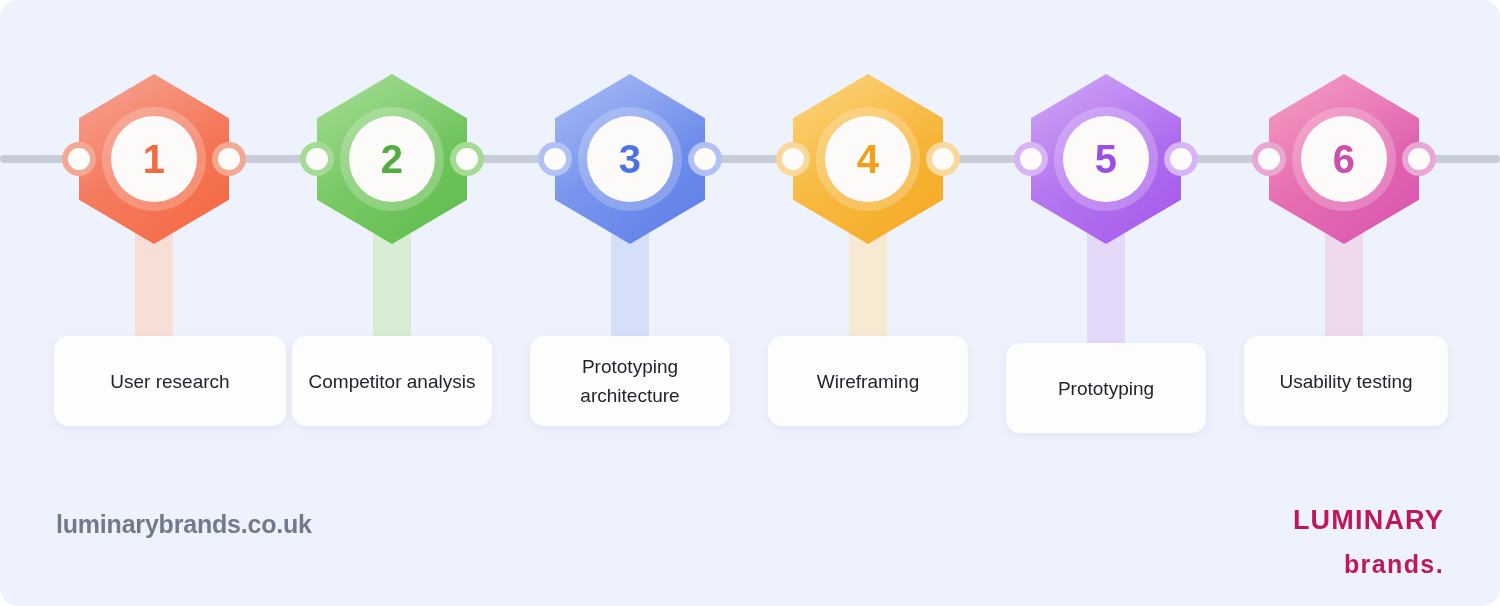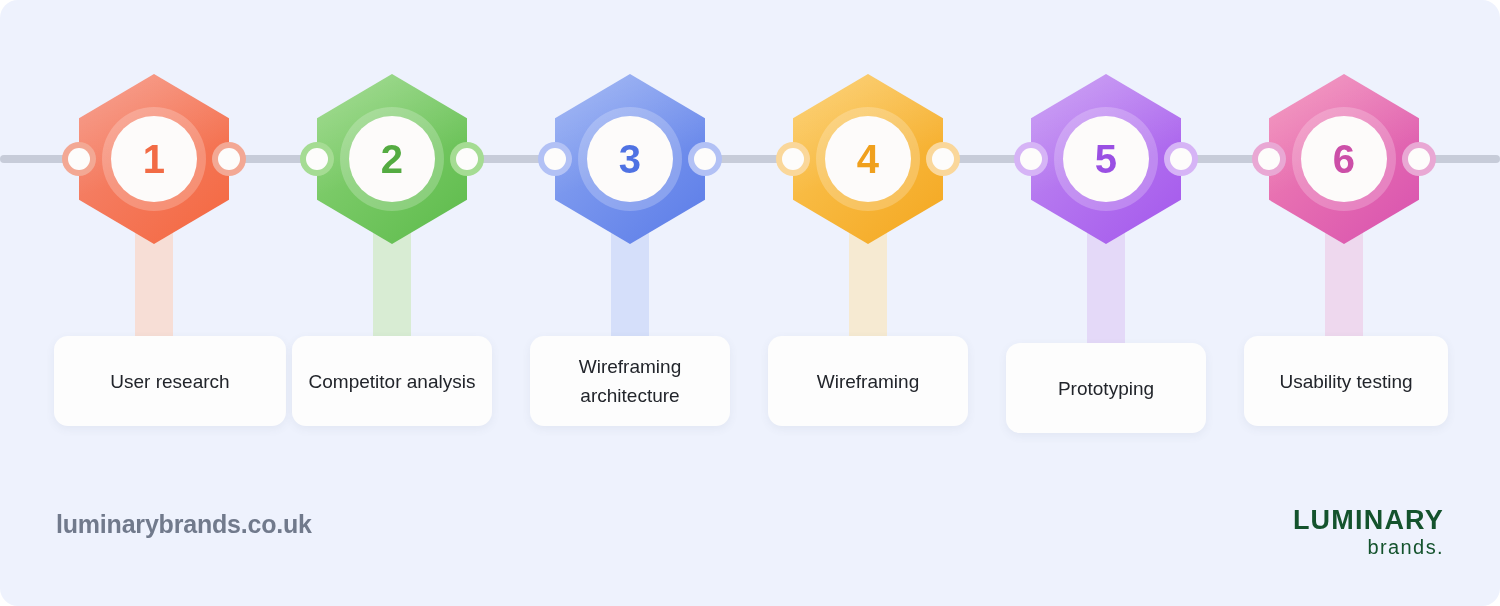--- a/index.html
+++ b/index.html
@@ -170,36 +170,36 @@
     font-weight: 700;
     color: #717a8c;
     letter-spacing: -0.2px;
   }
 
   .logo {
     position: absolute;
     right: 56px;
     top: 506px;
     text-align: right;
-    color: #14532d;
+    color: #be185d;
   }
   .logo-main {
     font-size: 27px;
     font-weight: 700;
     letter-spacing: 1.2px;
     line-height: 28px;
     display: block;
   }
   .logo-sub {
-    font-size: 20px;
-    font-weight: 400;
+    font-size: 25px;
+    font-weight: 700;
     letter-spacing: 1.4px;
     line-height: 22px;
     display: block;
-    margin-top: 2px;
+    margin-top: 19px;
   }
 </style>
 </head>
 <body>
 
 <div id="canvas">
 
   <div class="rail"></div>
 
   <div class="steps" id="steps-row">
@@ -254,21 +254,21 @@
     </div>
 
   <div class="cards" id="cards-row">
       <div class="card" style="left: 54px; width: 232px; text-align: right;">
         <span>User research</span>
       </div>
       <div class="card" style="left: 292px; width: 200px; text-align: right;">
         <span>Competitor analysis</span>
       </div>
       <div class="card" style="left: 530px; width: 200px;">
-        <span>Wireframing architecture</span>
+        <span>Prototyping architecture</span>
       </div>
       <div class="card" style="left: 768px; width: 200px;">
         <span>Wireframing</span>
       </div>
       <div class="card" style="left: 1006px; width: 200px; margin-top: 7px;">
         <span>Prototyping</span>
       </div>
       <div class="card" style="left: 1244px; width: 204px;">
         <span>Usability testing</span>
       </div>

